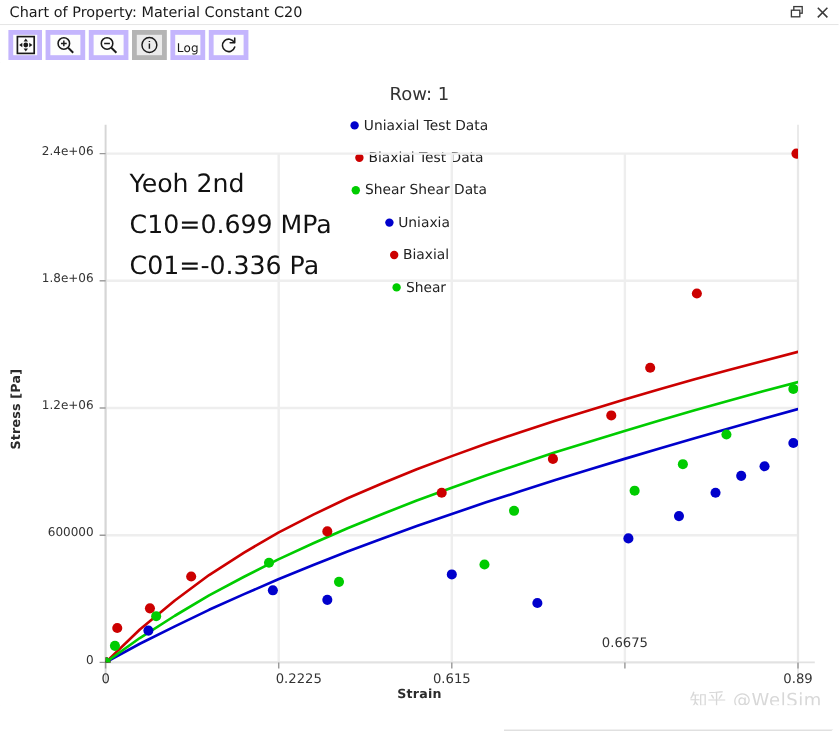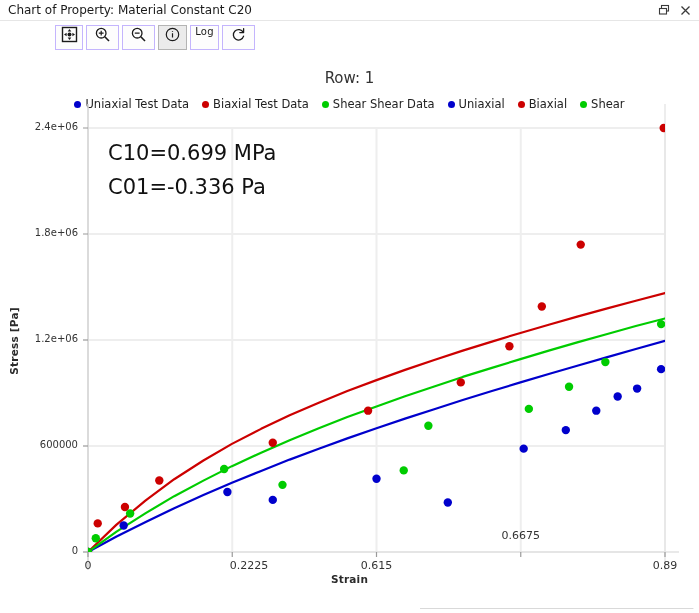--- a/index.html
+++ b/index.html
@@ -58,29 +58,28 @@
     width: 699px;
     height: 31px;
     background: #ffffff;
     box-sizing: border-box;
   }
   .tb-btn {
     position: absolute;
     top: 4px;
     height: 25px;
     min-width: 28px;
-    border: 1px solid #c4b5fd;
+    border: 4px solid #c4b5fd;
     background: #fdfdfd;
     box-sizing: border-box;
     display: flex;
-    align-items: flex-start;
+    align-items: flex-end;
     justify-content: center;
     cursor: pointer;
     color: #1a1a1a;
-    margin-left: 48px;
   }
   .tb-btn.active {
     background: #ebebeb;
     border-color: #b4b4b4;
   }
   .tb-btn svg { display: block; }
   .tb-log {
     font-size: 10px;
     letter-spacing: 0.2px;
     font-family: "DejaVu Sans", "Liberation Sans", sans-serif;
@@ -106,20 +105,21 @@
   .legend {
     position: absolute;
     left: 0; top: 45px;
     width: 699px;
     display: flex;
     justify-content: center;
     align-items: center;
     gap: 13px;
     font-size: 11.5px;
     color: #222222;
+    flex-direction: column;
   }
   .legend-item {
     display: flex;
     align-items: center;
     gap: 4px;
     white-space: nowrap;
   }
   .legend-dot {
     width: 7px;
     height: 7px;
@@ -416,23 +416,25 @@
         </div>
       <div id="xtick-labels">
           <div class="xtick-label" style="left: 43px; width: 90px; top: 507px;">0</div>
           <div class="xtick-label" style="left: 204px; width: 90px; top: 507px;">0.2225</div>
           <div class="xtick-label" style="left: 331.5px; width: 90px; top: 507px;">0.615</div>
           <div class="xtick-label" style="left: 475.75px; width: 90px; top: 477px;">0.6675</div>
           <div class="xtick-label" style="left: 620px; width: 90px; top: 507px;">0.89</div>
         </div>
 
       <div class="annotation">
+        <div>Yeoh 2nd</div>
         <div>C10=0.699 MPa</div>
         <div>C01=-0.336 Pa</div>
       </div>
 
+      <div class="watermark">知乎 @WelSim</div>
     </div>
   </div>
 
   <div class="bottom-strip"></div>
   <div class="bottom-rule"></div>
 
 </div>
 
 </body></html>

